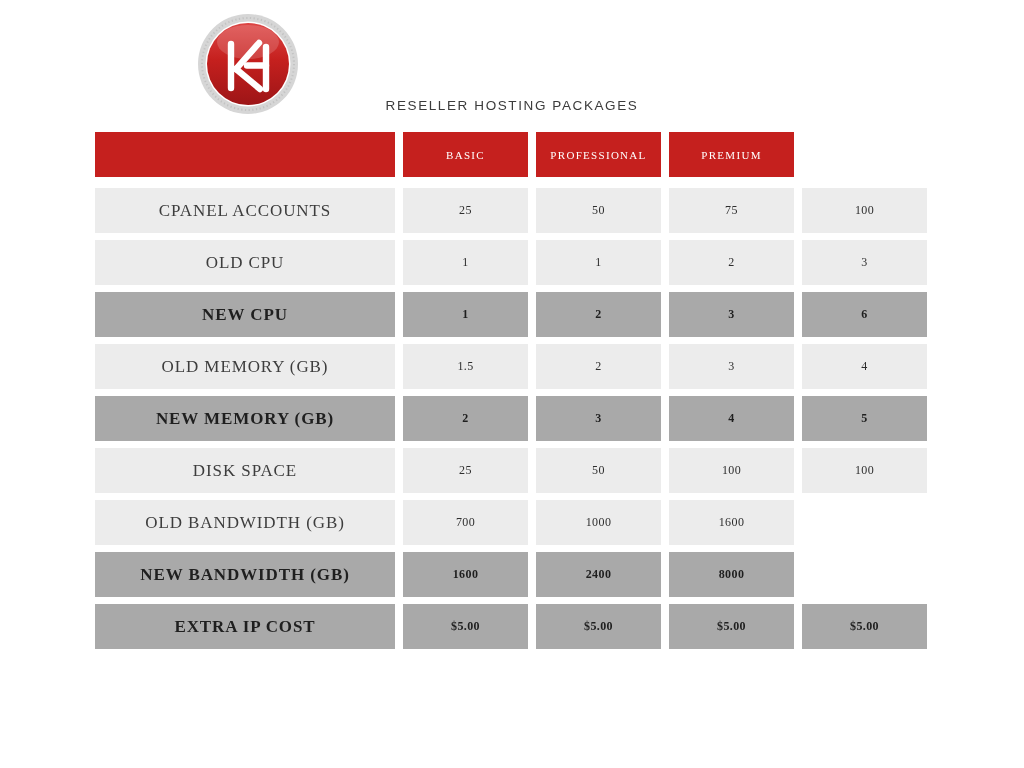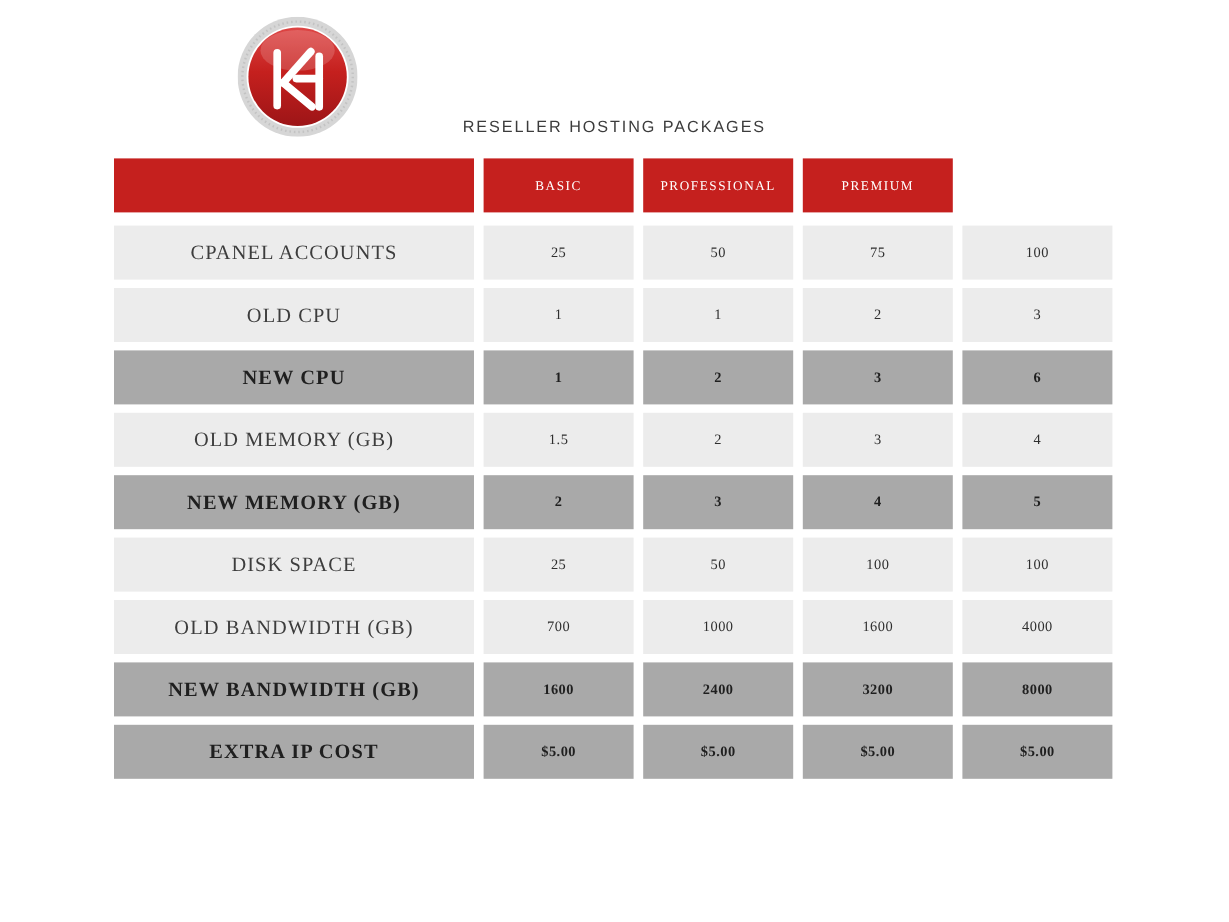--- a/index.html
+++ b/index.html
@@ -155,28 +155,26 @@
       <div class="cell value">50</div>
       <div class="cell value">100</div>
       <div class="cell value">100</div>
     </div>
 
     <div class="row light">
       <div class="cell label">OLD BANDWIDTH (GB)</div>
       <div class="cell value">700</div>
       <div class="cell value">1000</div>
       <div class="cell value">1600</div>
-      <div class="cell value">4000</div>
     </div>
 
     <div class="row dark">
       <div class="cell label">NEW BANDWIDTH (GB)</div>
       <div class="cell value">1600</div>
       <div class="cell value">2400</div>
-      <div class="cell value">3200</div>
       <div class="cell value">8000</div>
     </div>
 
     <div class="row dark">
       <div class="cell label">EXTRA IP COST</div>
       <div class="cell value">$5.00</div>
       <div class="cell value">$5.00</div>
       <div class="cell value">$5.00</div>
       <div class="cell value">$5.00</div>
     </div>

